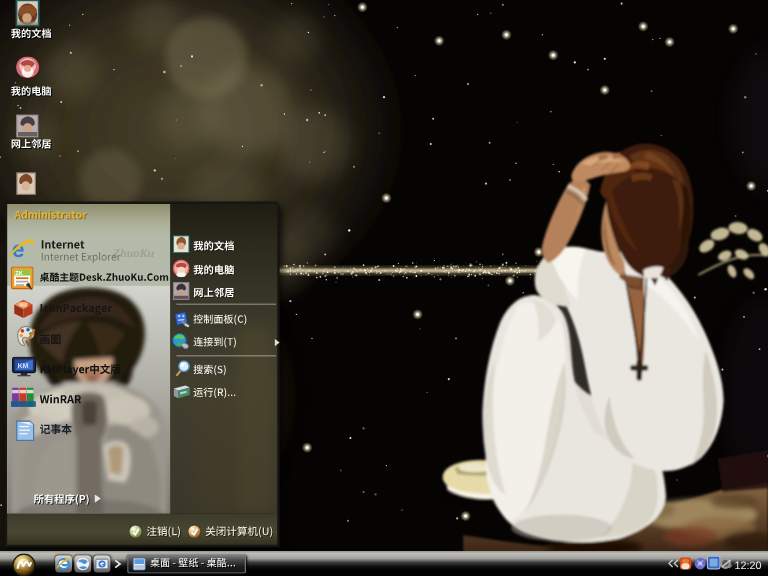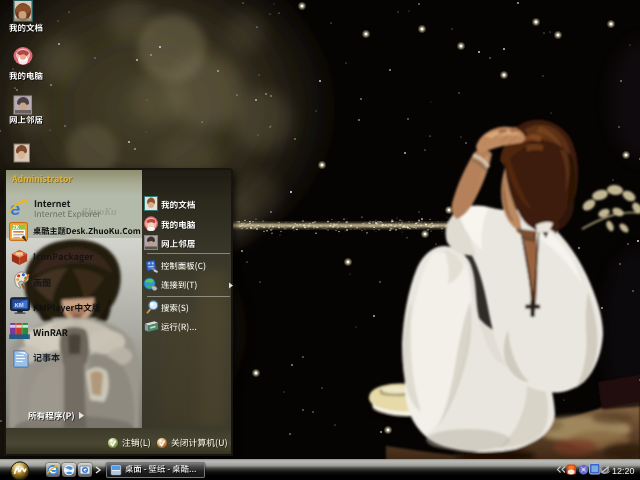--- a/index.html
+++ b/index.html
@@ -664,21 +664,21 @@
 <path d="M62 98 C66 95 72 95 75 98 L74 116 L63 116 Z" fill="#4a4238"></path>
 <path d="M18 132 C28 120 42 114 56 116 L60 190 L12 190 C9 168 11 146 18 132 Z" fill="#98938a"></path>
 <path d="M118 130 C108 120 96 115 84 117 L78 190 L128 190 C130 166 126 144 118 130 Z" fill="#8e8a80"></path>
 <path d="M58 120 L78 118 L80 190 L58 190 Z" fill="#726c62"></path>
 <path d="M80 134 C86 128 96 128 101 134 C104 144 103 156 98 164 L84 162 Z" fill="#cfc9bb" opacity="0.95"></path>
 <path d="M84 136 C88 132 94 132 97 136 L95 158 L86 156 Z" fill="#b09878"></path>
 <path d="M30 140 C36 130 46 126 54 128 L56 190 L24 190 C22 172 24 154 30 140 Z" fill="#a09a8f" opacity="0.7"></path>
 <ellipse cx="68" cy="190" rx="60" ry="12" fill="#625e56" opacity="0.45"></ellipse>
 </g>
         </svg>
-        <div style="position:absolute;left:76px;top:36px;font:italic 700 10px 'Liberation Serif',serif;color:#9aa08e;opacity:0.9">ZhuoKu</div>
+        <div style="position:absolute;left:88px;top:36px;font:italic 700 10px 'Liberation Serif',serif;color:#9aa08e;opacity:0.9">ZhuoKu</div>
       </div>
       <div style="position:absolute;left:138px;top:2px;width:89px;height:258px;background:linear-gradient(#1e1c13 0,#2b291c 30px,#383628 80px,#423f30 150px,#3a372a 100%);overflow:hidden">
         <div style="position:absolute;left:55px;top:100px;width:30px;height:158px;background:#52492e;opacity:0.55;filter:blur(6px)"></div>
         <div style="position:absolute;left:20px;top:150px;width:40px;height:108px;background:#4a3f26;opacity:0.4;filter:blur(8px)"></div>
       </div>
       <div style="position:absolute;left:2px;top:260px;width:225px;height:26px;background:linear-gradient(#3c3a2a,#4a4734 60%,#34321f)"></div>
     </div>
     <svg style="position:absolute;left:12px;top:181.5px;overflow:visible" width="1" height="1">
       <path transform="translate(0.8,0.8)" d="M-0.0 0.0H1.3L1.7 -1.7H3.8L4.3 0.0H5.6L3.5 -6.4H2.0ZM2.0 -2.7 2.2 -3.4C2.4 -4.0 2.6 -4.8 2.7 -5.5H2.8C3.0 -4.8 3.1 -4.0 3.3 -3.4L3.5 -2.7Z M8.0 0.1C8.5 0.1 9.0 -0.1 9.3 -0.5H9.4L9.5 0.0H10.5V-6.9H9.2V-5.2L9.3 -4.5C8.9 -4.8 8.6 -5.0 8.0 -5.0C7.0 -5.0 6.0 -4.0 6.0 -2.4C6.0 -0.8 6.8 0.1 8.0 0.1ZM8.3 -0.9C7.7 -0.9 7.3 -1.4 7.3 -2.5C7.3 -3.4 7.8 -3.9 8.3 -3.9C8.6 -3.9 8.9 -3.8 9.2 -3.6V-1.4C8.9 -1.1 8.6 -0.9 8.3 -0.9Z M11.9 0.0H13.1V-3.3C13.5 -3.7 13.8 -3.9 14.1 -3.9C14.5 -3.9 14.8 -3.6 14.8 -2.9V0.0H16.0V-3.3C16.4 -3.7 16.7 -3.9 17.0 -3.9C17.4 -3.9 17.7 -3.6 17.7 -2.9V0.0H18.9V-3.0C18.9 -4.3 18.5 -5.0 17.4 -5.0C16.8 -5.0 16.3 -4.6 15.9 -4.1C15.6 -4.7 15.2 -5.0 14.5 -5.0C13.9 -5.0 13.4 -4.6 13.0 -4.2H13.0L12.9 -4.9H11.9Z M20.3 0.0H21.5V-4.9H20.3ZM20.9 -5.7C21.3 -5.7 21.6 -5.9 21.6 -6.4C21.6 -6.8 21.3 -7.1 20.9 -7.1C20.4 -7.1 20.2 -6.8 20.2 -6.4C20.2 -5.9 20.4 -5.7 20.9 -5.7Z M22.9 0.0H24.2V-3.3C24.5 -3.7 24.8 -3.9 25.2 -3.9C25.7 -3.9 25.9 -3.6 25.9 -2.9V0.0H27.2V-3.0C27.2 -4.3 26.7 -5.0 25.6 -5.0C25.0 -5.0 24.5 -4.6 24.1 -4.2H24.0L23.9 -4.9H22.9Z M28.5 0.0H29.8V-4.9H28.5ZM29.1 -5.7C29.6 -5.7 29.9 -5.9 29.9 -6.4C29.9 -6.8 29.6 -7.1 29.1 -7.1C28.7 -7.1 28.4 -6.8 28.4 -6.4C28.4 -5.9 28.7 -5.7 29.1 -5.7Z M32.5 0.1C33.8 0.1 34.5 -0.6 34.5 -1.4C34.5 -2.3 33.7 -2.6 33.1 -2.9C32.6 -3.1 32.1 -3.2 32.1 -3.6C32.1 -3.8 32.3 -4.0 32.8 -4.0C33.1 -4.0 33.5 -3.9 33.8 -3.6L34.4 -4.4C34.0 -4.7 33.5 -5.0 32.7 -5.0C31.6 -5.0 30.9 -4.4 30.9 -3.5C30.9 -2.7 31.6 -2.3 32.2 -2.1C32.7 -1.9 33.3 -1.7 33.3 -1.3C33.3 -1.0 33.0 -0.8 32.5 -0.8C32.1 -0.8 31.7 -1.0 31.2 -1.4L30.7 -0.6C31.1 -0.2 31.9 0.1 32.5 0.1Z M37.2 0.1C37.6 0.1 38.0 0.0 38.2 -0.1L38.0 -1.0C37.9 -0.9 37.7 -0.9 37.5 -0.9C37.1 -0.9 36.9 -1.1 36.9 -1.7V-3.9H38.1V-4.9H36.9V-6.2H35.8L35.7 -4.9L34.9 -4.8V-3.9H35.6V-1.7C35.6 -0.6 36.1 0.1 37.2 0.1Z M39.1 0.0H40.4V-2.9C40.6 -3.6 41.1 -3.9 41.5 -3.9C41.7 -3.9 41.8 -3.8 42.0 -3.8L42.2 -4.9C42.1 -5.0 41.9 -5.0 41.6 -5.0C41.1 -5.0 40.6 -4.6 40.3 -4.0H40.2L40.1 -4.9H39.1Z M44.1 0.1C44.6 0.1 45.1 -0.1 45.5 -0.5H45.6L45.7 0.0H46.7V-2.8C46.7 -4.3 46.1 -5.0 44.8 -5.0C44.1 -5.0 43.4 -4.7 42.8 -4.3L43.3 -3.5C43.7 -3.8 44.2 -4.0 44.6 -4.0C45.2 -4.0 45.4 -3.6 45.4 -3.1C43.5 -2.9 42.6 -2.4 42.6 -1.3C42.6 -0.5 43.2 0.1 44.1 0.1ZM44.5 -0.9C44.1 -0.9 43.9 -1.0 43.9 -1.4C43.9 -1.9 44.2 -2.2 45.4 -2.3V-1.4C45.1 -1.1 44.9 -0.9 44.5 -0.9Z M49.8 0.1C50.2 0.1 50.6 0.0 50.8 -0.1L50.6 -1.0C50.5 -0.9 50.3 -0.9 50.1 -0.9C49.7 -0.9 49.5 -1.1 49.5 -1.7V-3.9H50.7V-4.9H49.5V-6.2H48.4L48.3 -4.9L47.5 -4.8V-3.9H48.2V-1.7C48.2 -0.6 48.7 0.1 49.8 0.1Z M53.7 0.1C54.9 0.1 56.1 -0.8 56.1 -2.4C56.1 -4.1 54.9 -5.0 53.7 -5.0C52.5 -5.0 51.4 -4.1 51.4 -2.4C51.4 -0.8 52.5 0.1 53.7 0.1ZM53.7 -0.9C53.1 -0.9 52.7 -1.5 52.7 -2.4C52.7 -3.3 53.1 -3.9 53.7 -3.9C54.4 -3.9 54.8 -3.3 54.8 -2.4C54.8 -1.5 54.4 -0.9 53.7 -0.9Z M57.1 0.0H58.4V-2.9C58.7 -3.6 59.1 -3.9 59.5 -3.9C59.7 -3.9 59.9 -3.8 60.0 -3.8L60.2 -4.9C60.1 -5.0 60.0 -5.0 59.7 -5.0C59.2 -5.0 58.7 -4.6 58.3 -4.0H58.3L58.2 -4.9H57.1Z" fill="#7a6a2e"></path>
       <path transform="translate(0,0)" d="M-0.0 0.0H1.3L1.7 -1.7H3.8L4.3 0.0H5.6L3.5 -6.4H2.0ZM2.0 -2.7 2.2 -3.4C2.4 -4.0 2.6 -4.8 2.7 -5.5H2.8C3.0 -4.8 3.1 -4.0 3.3 -3.4L3.5 -2.7Z M8.0 0.1C8.5 0.1 9.0 -0.1 9.3 -0.5H9.4L9.5 0.0H10.5V-6.9H9.2V-5.2L9.3 -4.5C8.9 -4.8 8.6 -5.0 8.0 -5.0C7.0 -5.0 6.0 -4.0 6.0 -2.4C6.0 -0.8 6.8 0.1 8.0 0.1ZM8.3 -0.9C7.7 -0.9 7.3 -1.4 7.3 -2.5C7.3 -3.4 7.8 -3.9 8.3 -3.9C8.6 -3.9 8.9 -3.8 9.2 -3.6V-1.4C8.9 -1.1 8.6 -0.9 8.3 -0.9Z M11.9 0.0H13.1V-3.3C13.5 -3.7 13.8 -3.9 14.1 -3.9C14.5 -3.9 14.8 -3.6 14.8 -2.9V0.0H16.0V-3.3C16.4 -3.7 16.7 -3.9 17.0 -3.9C17.4 -3.9 17.7 -3.6 17.7 -2.9V0.0H18.9V-3.0C18.9 -4.3 18.5 -5.0 17.4 -5.0C16.8 -5.0 16.3 -4.6 15.9 -4.1C15.6 -4.7 15.2 -5.0 14.5 -5.0C13.9 -5.0 13.4 -4.6 13.0 -4.2H13.0L12.9 -4.9H11.9Z M20.3 0.0H21.5V-4.9H20.3ZM20.9 -5.7C21.3 -5.7 21.6 -5.9 21.6 -6.4C21.6 -6.8 21.3 -7.1 20.9 -7.1C20.4 -7.1 20.2 -6.8 20.2 -6.4C20.2 -5.9 20.4 -5.7 20.9 -5.7Z M22.9 0.0H24.2V-3.3C24.5 -3.7 24.8 -3.9 25.2 -3.9C25.7 -3.9 25.9 -3.6 25.9 -2.9V0.0H27.2V-3.0C27.2 -4.3 26.7 -5.0 25.6 -5.0C25.0 -5.0 24.5 -4.6 24.1 -4.2H24.0L23.9 -4.9H22.9Z M28.5 0.0H29.8V-4.9H28.5ZM29.1 -5.7C29.6 -5.7 29.9 -5.9 29.9 -6.4C29.9 -6.8 29.6 -7.1 29.1 -7.1C28.7 -7.1 28.4 -6.8 28.4 -6.4C28.4 -5.9 28.7 -5.7 29.1 -5.7Z M32.5 0.1C33.8 0.1 34.5 -0.6 34.5 -1.4C34.5 -2.3 33.7 -2.6 33.1 -2.9C32.6 -3.1 32.1 -3.2 32.1 -3.6C32.1 -3.8 32.3 -4.0 32.8 -4.0C33.1 -4.0 33.5 -3.9 33.8 -3.6L34.4 -4.4C34.0 -4.7 33.5 -5.0 32.7 -5.0C31.6 -5.0 30.9 -4.4 30.9 -3.5C30.9 -2.7 31.6 -2.3 32.2 -2.1C32.7 -1.9 33.3 -1.7 33.3 -1.3C33.3 -1.0 33.0 -0.8 32.5 -0.8C32.1 -0.8 31.7 -1.0 31.2 -1.4L30.7 -0.6C31.1 -0.2 31.9 0.1 32.5 0.1Z M37.2 0.1C37.6 0.1 38.0 0.0 38.2 -0.1L38.0 -1.0C37.9 -0.9 37.7 -0.9 37.5 -0.9C37.1 -0.9 36.9 -1.1 36.9 -1.7V-3.9H38.1V-4.9H36.9V-6.2H35.8L35.7 -4.9L34.9 -4.8V-3.9H35.6V-1.7C35.6 -0.6 36.1 0.1 37.2 0.1Z M39.1 0.0H40.4V-2.9C40.6 -3.6 41.1 -3.9 41.5 -3.9C41.7 -3.9 41.8 -3.8 42.0 -3.8L42.2 -4.9C42.1 -5.0 41.9 -5.0 41.6 -5.0C41.1 -5.0 40.6 -4.6 40.3 -4.0H40.2L40.1 -4.9H39.1Z M44.1 0.1C44.6 0.1 45.1 -0.1 45.5 -0.5H45.6L45.7 0.0H46.7V-2.8C46.7 -4.3 46.1 -5.0 44.8 -5.0C44.1 -5.0 43.4 -4.7 42.8 -4.3L43.3 -3.5C43.7 -3.8 44.2 -4.0 44.6 -4.0C45.2 -4.0 45.4 -3.6 45.4 -3.1C43.5 -2.9 42.6 -2.4 42.6 -1.3C42.6 -0.5 43.2 0.1 44.1 0.1ZM44.5 -0.9C44.1 -0.9 43.9 -1.0 43.9 -1.4C43.9 -1.9 44.2 -2.2 45.4 -2.3V-1.4C45.1 -1.1 44.9 -0.9 44.5 -0.9Z M49.8 0.1C50.2 0.1 50.6 0.0 50.8 -0.1L50.6 -1.0C50.5 -0.9 50.3 -0.9 50.1 -0.9C49.7 -0.9 49.5 -1.1 49.5 -1.7V-3.9H50.7V-4.9H49.5V-6.2H48.4L48.3 -4.9L47.5 -4.8V-3.9H48.2V-1.7C48.2 -0.6 48.7 0.1 49.8 0.1Z M53.7 0.1C54.9 0.1 56.1 -0.8 56.1 -2.4C56.1 -4.1 54.9 -5.0 53.7 -5.0C52.5 -5.0 51.4 -4.1 51.4 -2.4C51.4 -0.8 52.5 0.1 53.7 0.1ZM53.7 -0.9C53.1 -0.9 52.7 -1.5 52.7 -2.4C52.7 -3.3 53.1 -3.9 53.7 -3.9C54.4 -3.9 54.8 -3.3 54.8 -2.4C54.8 -1.5 54.4 -0.9 53.7 -0.9Z M57.1 0.0H58.4V-2.9C58.7 -3.6 59.1 -3.9 59.5 -3.9C59.7 -3.9 59.9 -3.8 60.0 -3.8L60.2 -4.9C60.1 -5.0 60.0 -5.0 59.7 -5.0C59.2 -5.0 58.7 -4.6 58.3 -4.0H58.3L58.2 -4.9H57.1Z" fill="#e8b52e"></path>

